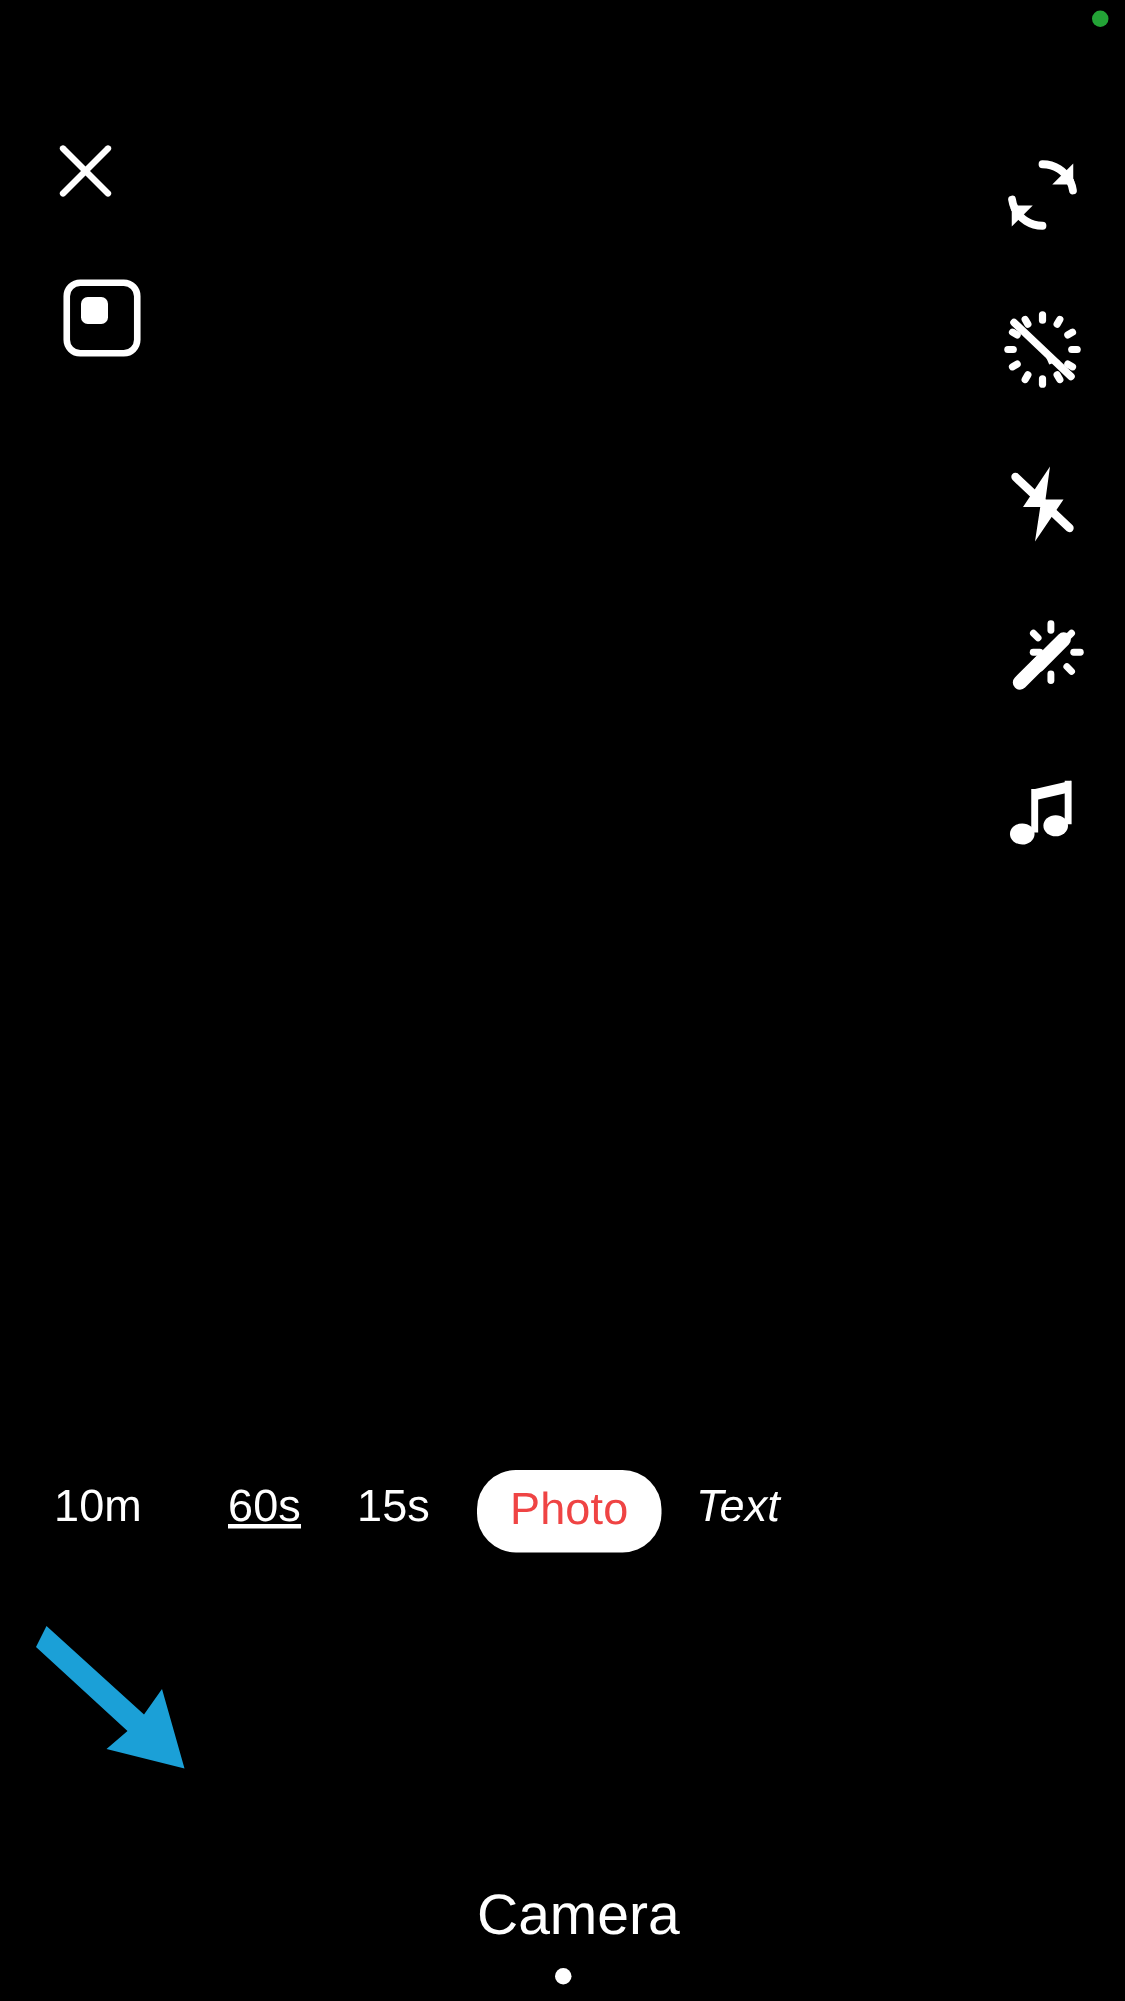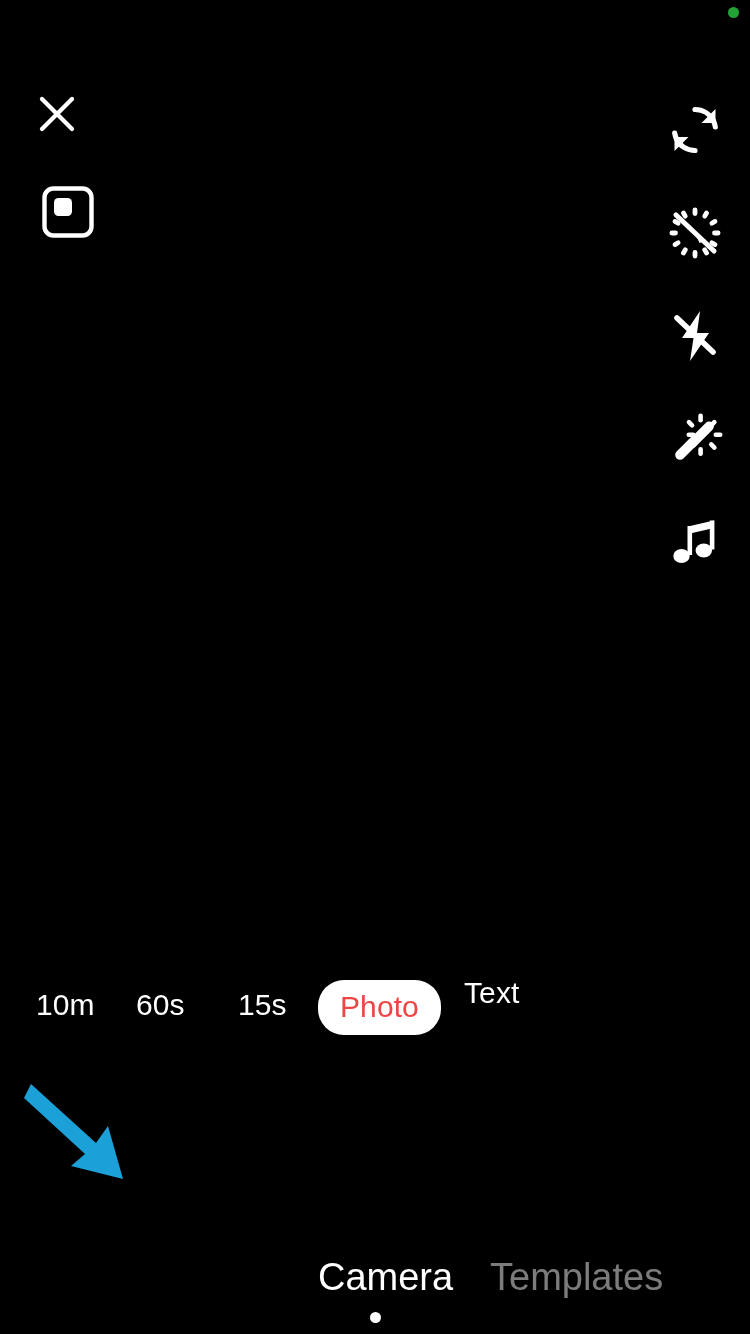--- a/index.html
+++ b/index.html
@@ -87,23 +87,23 @@
   .mode-item {
     color: #ffffff;
     font-size: 30px;
     letter-spacing: 0.1px;
     line-height: 1;
     white-space: nowrap;
     padding: 0;
   }
 
   .mode-item.m-10m { position: absolute; left: 36px;  top: 12px; }
-  .mode-item.m-60s { position: absolute; left: 136px; top: 12px; }
+  .mode-item.m-60s { position: absolute; left: 152px; top: 12px; text-decoration: underline; }
   .mode-item.m-15s { position: absolute; left: 238px; top: 12px; }
-  .mode-item.m-text{ position: absolute; left: 464px; top: 0; }
+  .mode-item.m-text{ position: absolute; left: 464px; top: 12px; font-style: italic; }
 
   .mode-item.selected {
     position: absolute;
     left: 318px;
     top: 2px;
     background: #ffffff;
     color: #ef4444;
     border-radius: 26px;
     padding: 12px 22px 13px 22px;
     font-size: 30px;
@@ -274,17 +274,16 @@
     
     
 
     
     
 
   </div>
 
   <div class="tab-bar">
     <div class="tab tab-camera">Camera</div>
-    <div class="tab tab-templates">Templates</div>
   </div>
   <div class="tab-indicator"></div>
 
 </div>
 
 </body></html>

